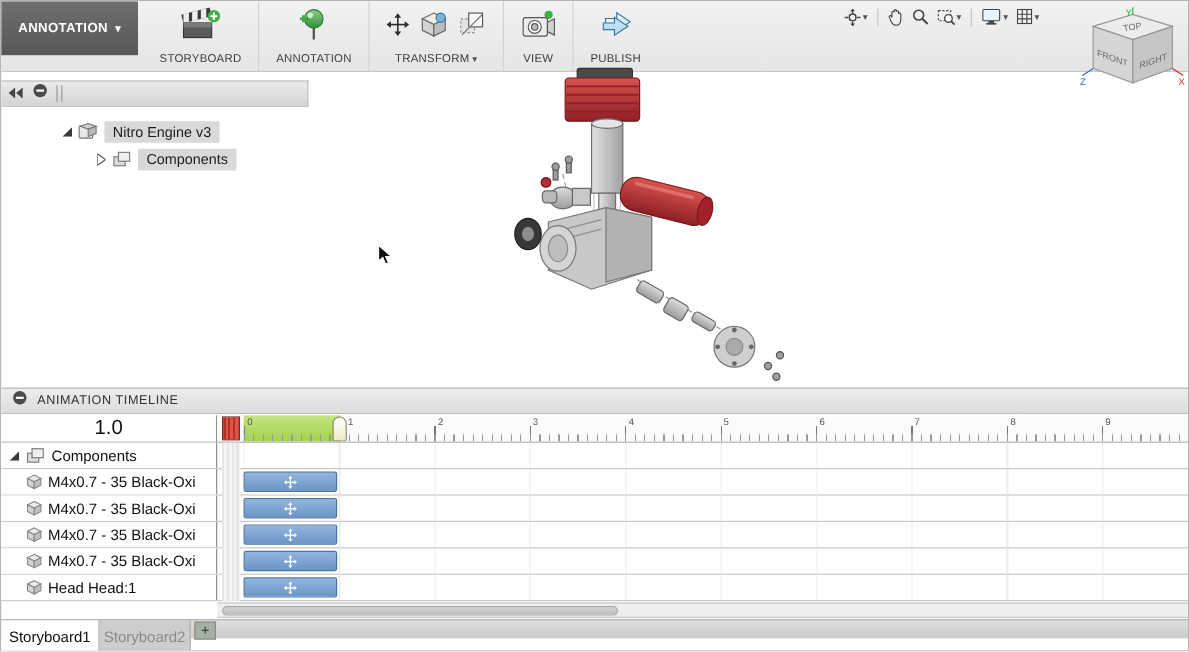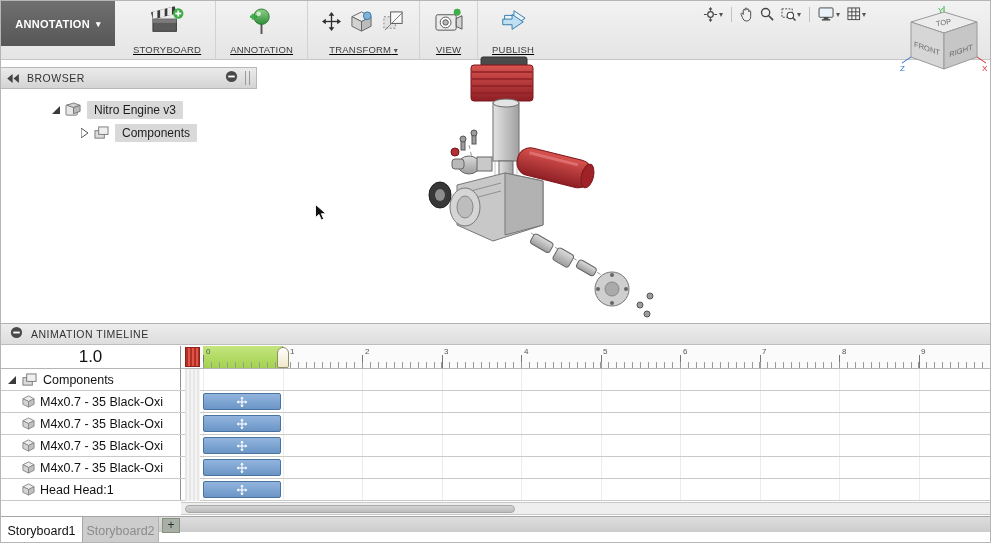--- a/index.html
+++ b/index.html
@@ -11,21 +11,21 @@
   }
   
   .ribbon { position:absolute; top:0; left:0; width:100%; height:59px;
     background:linear-gradient(#f2f2f2,#e5e5e5); border-bottom:1px solid #c7c7c7; }
   .workspace-btn { position:absolute; top:0; left:0; width:114px; height:45px;
     background:linear-gradient(#6f6f6f,#575757); color:#fff; font-size:11px; font-weight:bold;
     display:flex; align-items:center; justify-content:center; gap:6px; letter-spacing:.3px; cursor:pointer; }
   .workspace-btn::after { content:"▾"; font-size:9px; }
   .ribbon-groups { position:absolute; left:118px; top:0; height:58px; display:flex; }
   .rgroup { display:flex; flex-direction:column; align-items:center; justify-content:space-between;
-    padding:5px 14px 4px; position:relative;text-decoration:underline; }
+    padding:5px 14px 4px; position:relative; }
   .rgroup + .rgroup { border-left:1px solid #d2d2d2; }
   .rgroup .icons { display:flex; gap:9px; align-items:center; height:34px; }
   .glabel { font-size:9.5px; color:#3d3d3d; letter-spacing:.2px; white-space:nowrap; }
   .glabel.has-caret::after { content:" ▾"; font-size:8px; color:#555; }
   
   .navbar { position:absolute; top:4px; left:700px; display:flex; align-items:center; gap:3px; }
   .nav-icon { height:18px; display:flex; align-items:center; justify-content:center; gap:1px; padding:0 2px; cursor:pointer; }
   .nav-caret { font-size:8px; color:#555; }
   .nav-sep { width:1px; height:15px; background:#c2c2c2; margin:0 3px; }
   .status-text { position:absolute; left:650px; top:30px; font-size:20px; color:#e60000; white-space:nowrap; }
@@ -312,21 +312,20 @@
   <div class="browser">
     <div class="browser-header">
       <span>
         <svg viewBox="0 0 14 10" width="13" height="9">
             <g fill="#444">
               <polygon points="6,0 6,10 0,5"></polygon>
               <polygon points="13,0 13,10 7,5"></polygon>
             </g>
           </svg>
       </span>
-      <span class="browser-title">BROWSER</span>
       <span>
         <svg viewBox="0 0 14 14" width="13" height="13">
             <circle cx="7" cy="7" r="6" fill="#4a4a4a"></circle>
             <rect x="3.5" y="6" width="7" height="2" fill="#fff"></rect>
           </svg>
       </span>
       <span class="grip"></span>
     </div>
     <div class="tree">
       <div class="tree-row">

